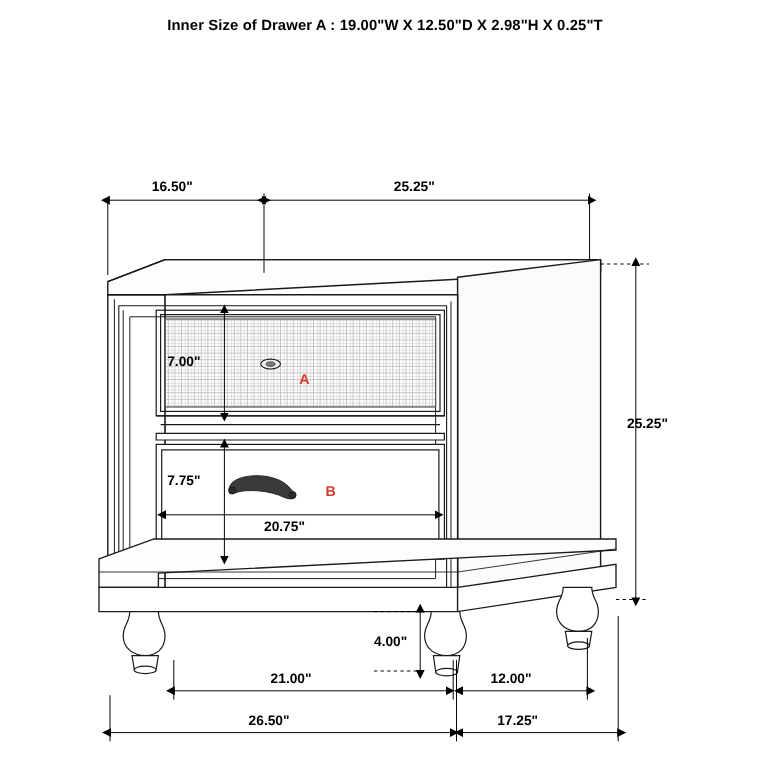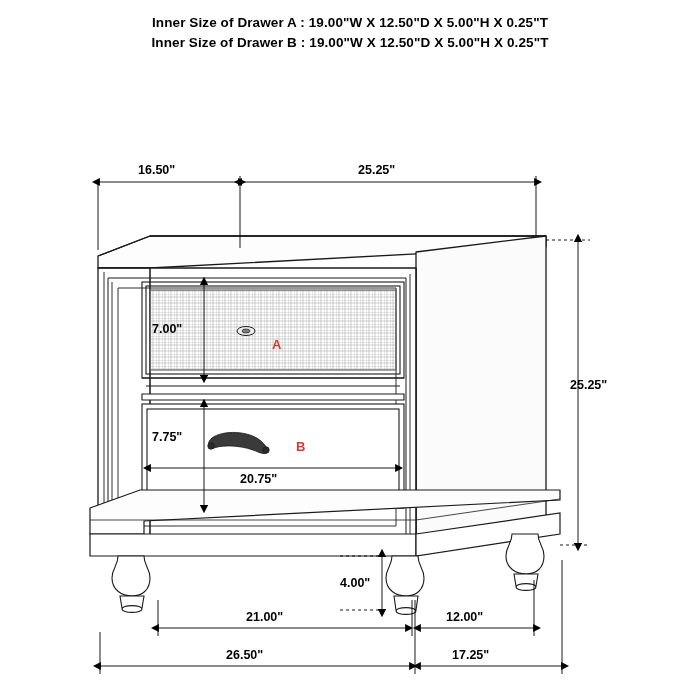--- a/index.html
+++ b/index.html
@@ -47,22 +47,21 @@
     font-weight: bold;
     color: #d63b30;
     white-space: nowrap;
   }
 </style>
 </head>
 <body>
 
 <div id="stage">
 
-  <div class="hdr" id="hdr1">Inner Size of Drawer A : 19.00"W X 12.50"D X 5.00"H X  0.25"T</div>
-  <div class="hdr" id="hdr2">Inner Size of Drawer B : 19.00"W X 12.50"D X 5.00"H X  0.25"T</div>
+  <div class="hdr" id="hdr1">Inner Size of Drawer A : 19.00"W X 12.50"D X 2.98"H X  0.25"T</div>
 
   <svg width="700" height="700" viewBox="0 0 700 700">
     <defs>
       <pattern id="mesh" width="6" height="6" patternUnits="userSpaceOnUse" patternTransform="rotate(0)">
         <path d="M0 0 H6 M0 3 H6 M0 0 V6 M3 0 V6" stroke="#b9b9b9" stroke-width="0.7" fill="none"></path>
       </pattern>
       <marker id="arrL" markerWidth="9" markerHeight="9" refX="8" refY="4.5" orient="auto">
         <path d="M9,0 L9,9 L0,4.5 z" fill="#000"></path>
       </marker>
       <marker id="arrR" markerWidth="9" markerHeight="9" refX="1" refY="4.5" orient="auto">

